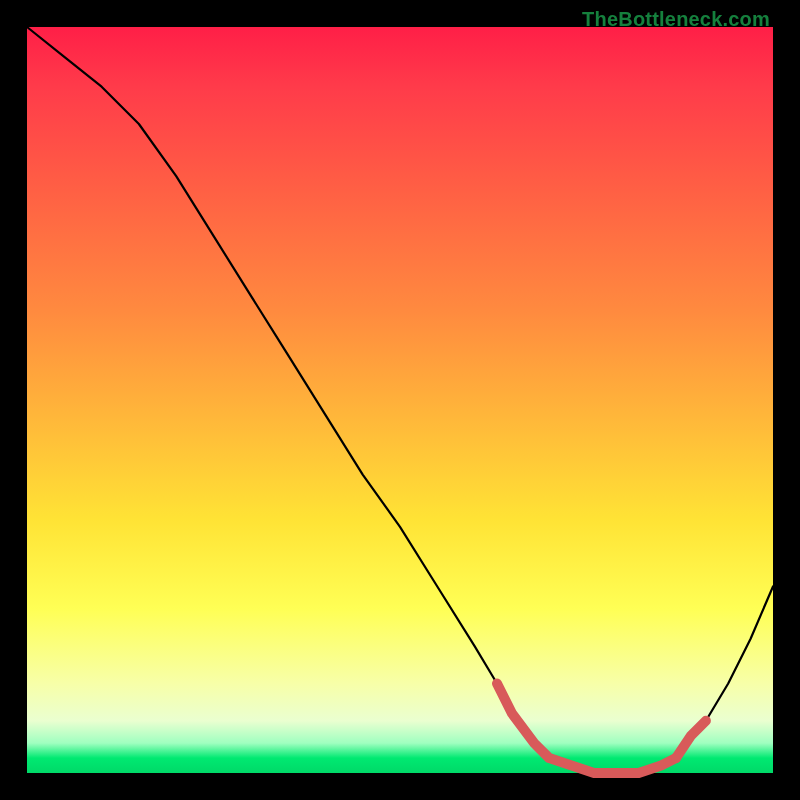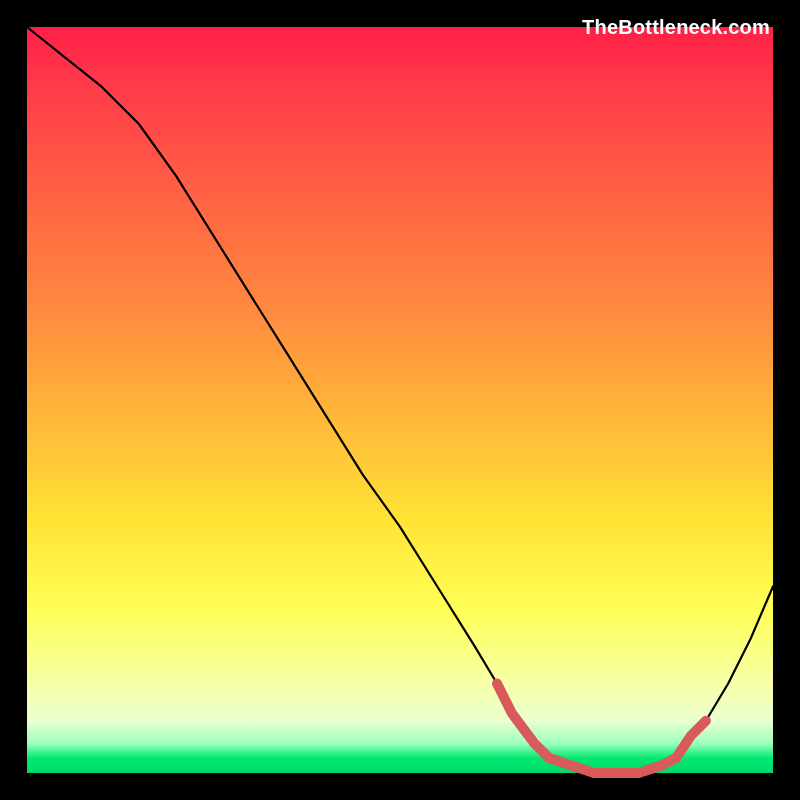--- a/index.html
+++ b/index.html
@@ -35,23 +35,23 @@
       #ffff55 78%,
       #f7ffa8 88%,
       #eaffd0 93%,
       #9fffc0 96%,
       #00e971 98%,
       #00d968 100%
     );
   }
   .watermark {
     position: absolute;
-    top: 16px;
+    top: 8px;
     right: 30px;
-    color: #ffffff;
+    color: #15803d;
     font-size: 20px;
     font-weight: 600;
     letter-spacing: 0.2px;
     z-index: 10;
   }
   svg.curve {
     position: absolute;
     left: 0;
     top: 0;
     width: 746px;

